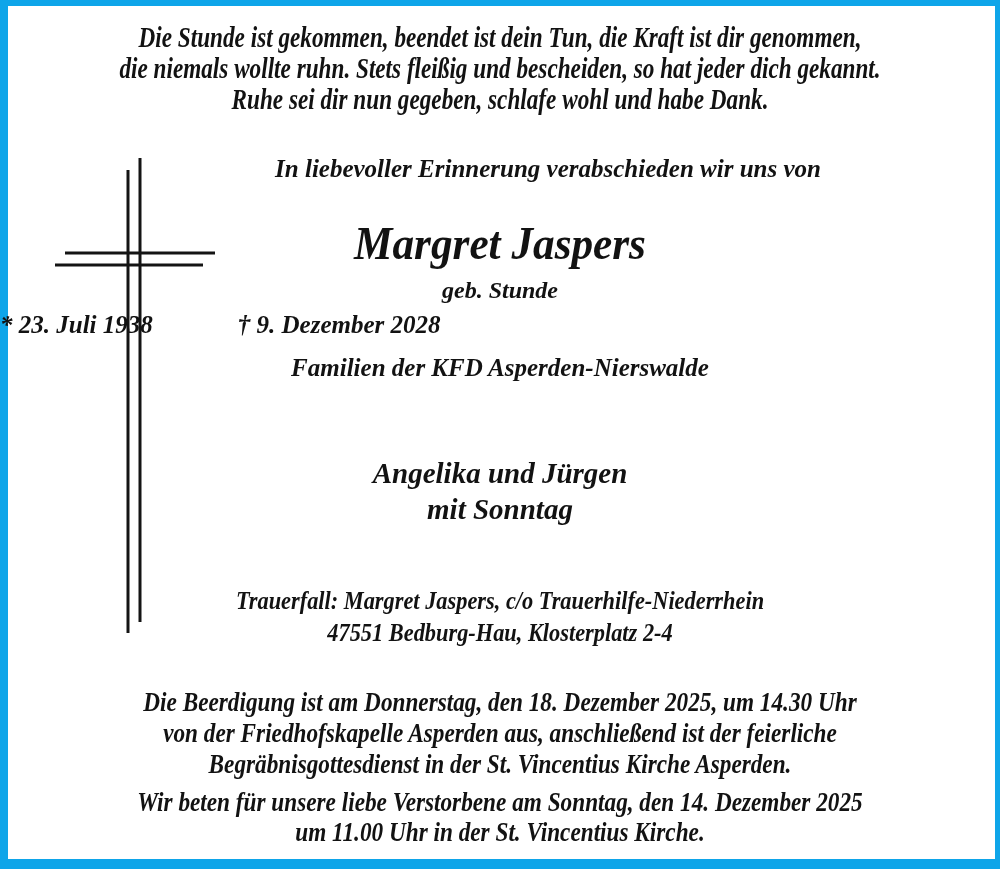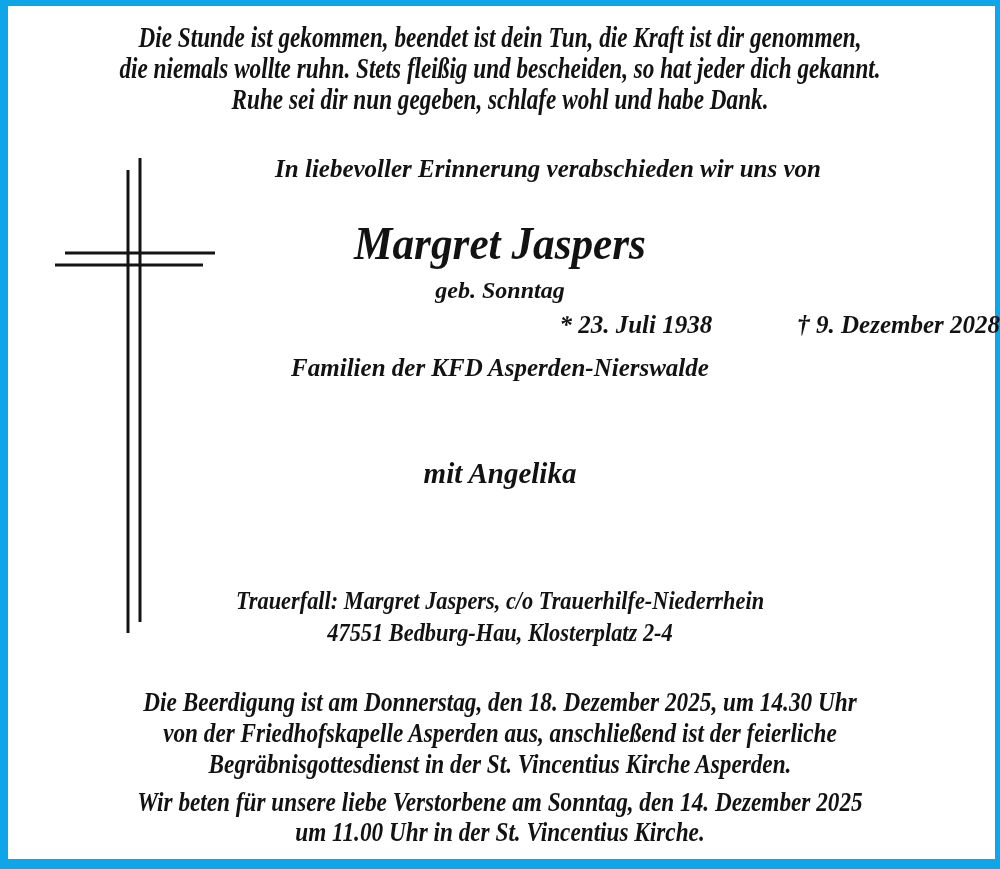--- a/index.html
+++ b/index.html
@@ -35,21 +35,21 @@
   }
   .condensed   { transform: scaleX(0.80); transform-origin: 50% 50%; }
   .condensed86 { transform: scaleX(0.86); transform-origin: 50% 50%; }
   .condensed83 { transform: scaleX(0.83); transform-origin: 50% 50%; }
 
   .poem        { top: 22px;  font-size: 29px; line-height: 31px; }
   .intro       { top: 154px; font-size: 25px; line-height: 30px; margin-left: 48px; }
   .name        { top: 218px; font-size: 46px; line-height: 52px; transform: scaleX(0.94); transform-origin: 50% 50%; }
   .maiden      { top: 276px; font-size: 24px; line-height: 28px; }
   .dates       { top: 310px; font-size: 25px; line-height: 30px;
-                 display: flex; justify-content: flex-end; gap: 85px; }
+                 display: flex; justify-content: flex-start; gap: 85px; }
   .membership  { top: 353px; font-size: 25px; line-height: 30px; }
   .mourners    { top: 455px; font-size: 29px; line-height: 36px; }
   .contact     { top: 585px; font-size: 26px; line-height: 32px; }
   .funeral     { top: 686px; font-size: 28px; line-height: 31px; }
   .prayer      { top: 787px; font-size: 28px; line-height: 30px; }
 
   .cross-wrap {
     position: absolute;
     top: 150px;
     left: 50px;
@@ -76,31 +76,32 @@
   <div class="tblock poem condensed">
     <div>Die Stunde ist gekommen, beendet ist dein Tun, die Kraft ist dir genommen,</div>
     <div>die niemals wollte ruhn. Stets fleißig und bescheiden, so hat jeder dich gekannt.</div>
     <div>Ruhe sei dir nun gegeben, schlafe wohl und habe Dank.</div>
   </div>
 
   <div class="tblock intro">In liebevoller Erinnerung verabschieden wir uns von</div>
 
   <div class="tblock name">Margret Jaspers</div>
 
-  <div class="tblock maiden">geb. Sonntag</div>
+  <div class="tblock maiden">geb. Stunde</div>
 
   <div class="tblock dates">
     <span>* 23. Juli 1938</span>
     <span>† 9. Dezember 2028</span>
   </div>
 
   <div class="tblock membership">Familien der KFD Asperden-Nierswalde</div>
 
   <div class="tblock mourners">
-    <div>mit Angelika</div>
+    <div>Angelika und Jürgen</div>
+    <div>mit Sonntag</div>
   </div>
 
   <div class="tblock contact condensed86">
     <div>Trauerfall: Margret Jaspers, c/o Trauerhilfe-Niederrhein</div>
     <div>47551 Bedburg-Hau, Klosterplatz 2-4</div>
   </div>
 
   <div class="tblock funeral condensed83">
     <div>Die Beerdigung ist am Donnerstag, den 18. Dezember 2025, um 14.30 Uhr</div>
     <div>von der Friedhofskapelle Asperden aus, anschließend ist der feierliche</div>

